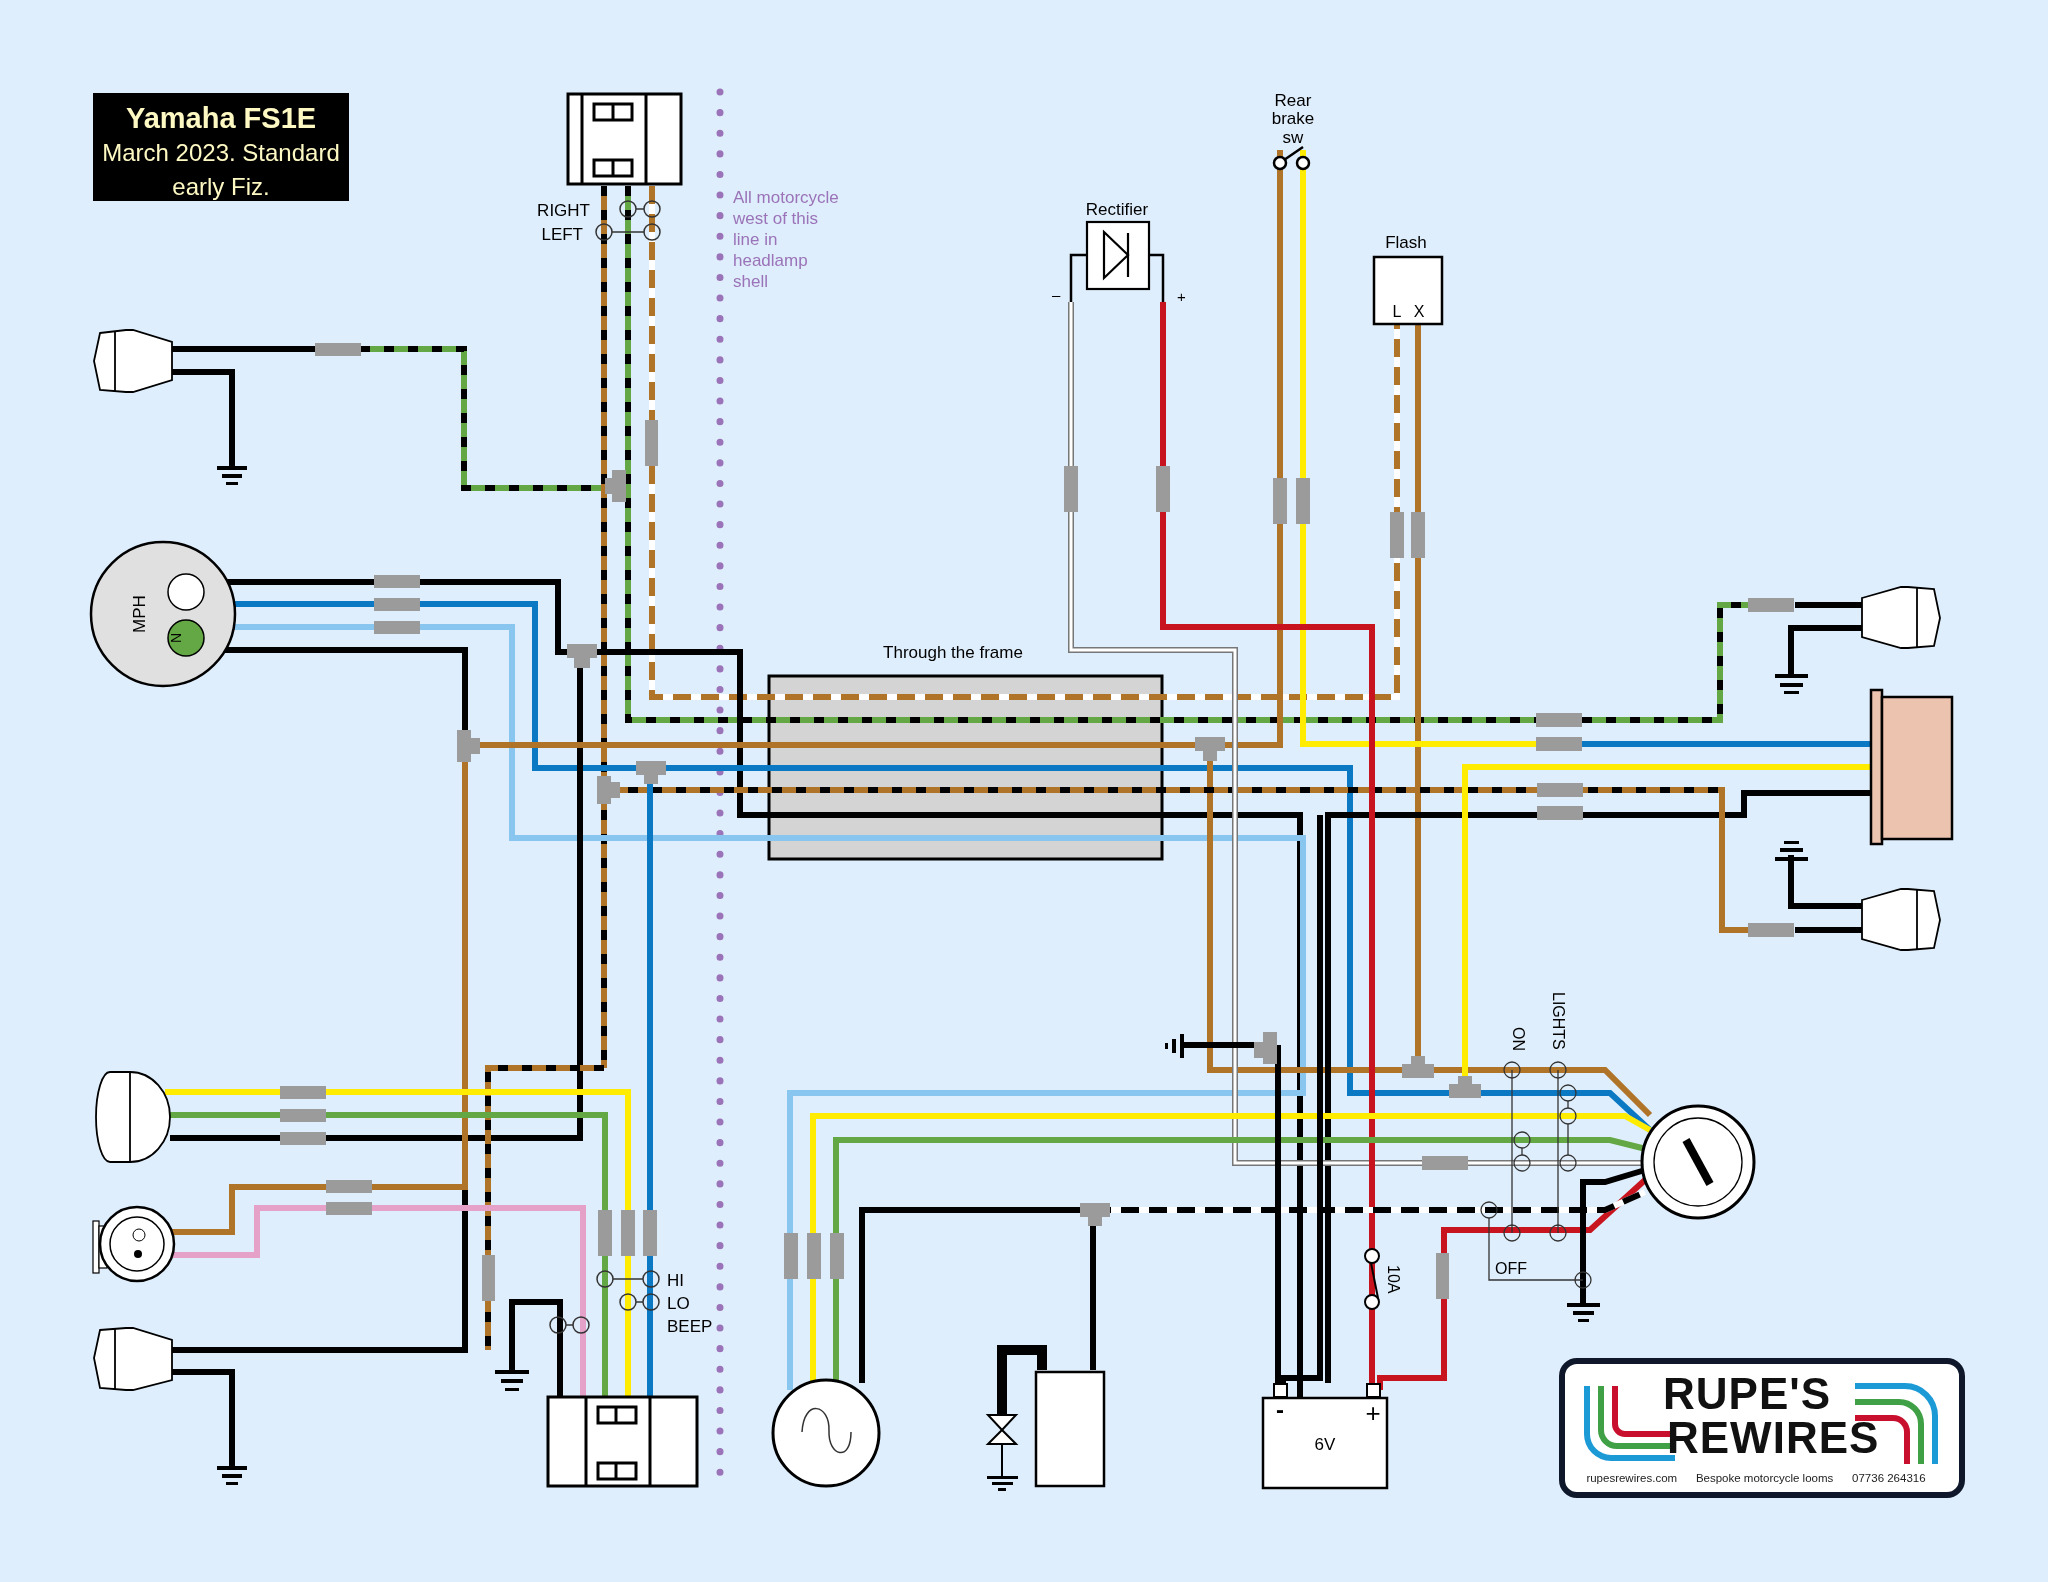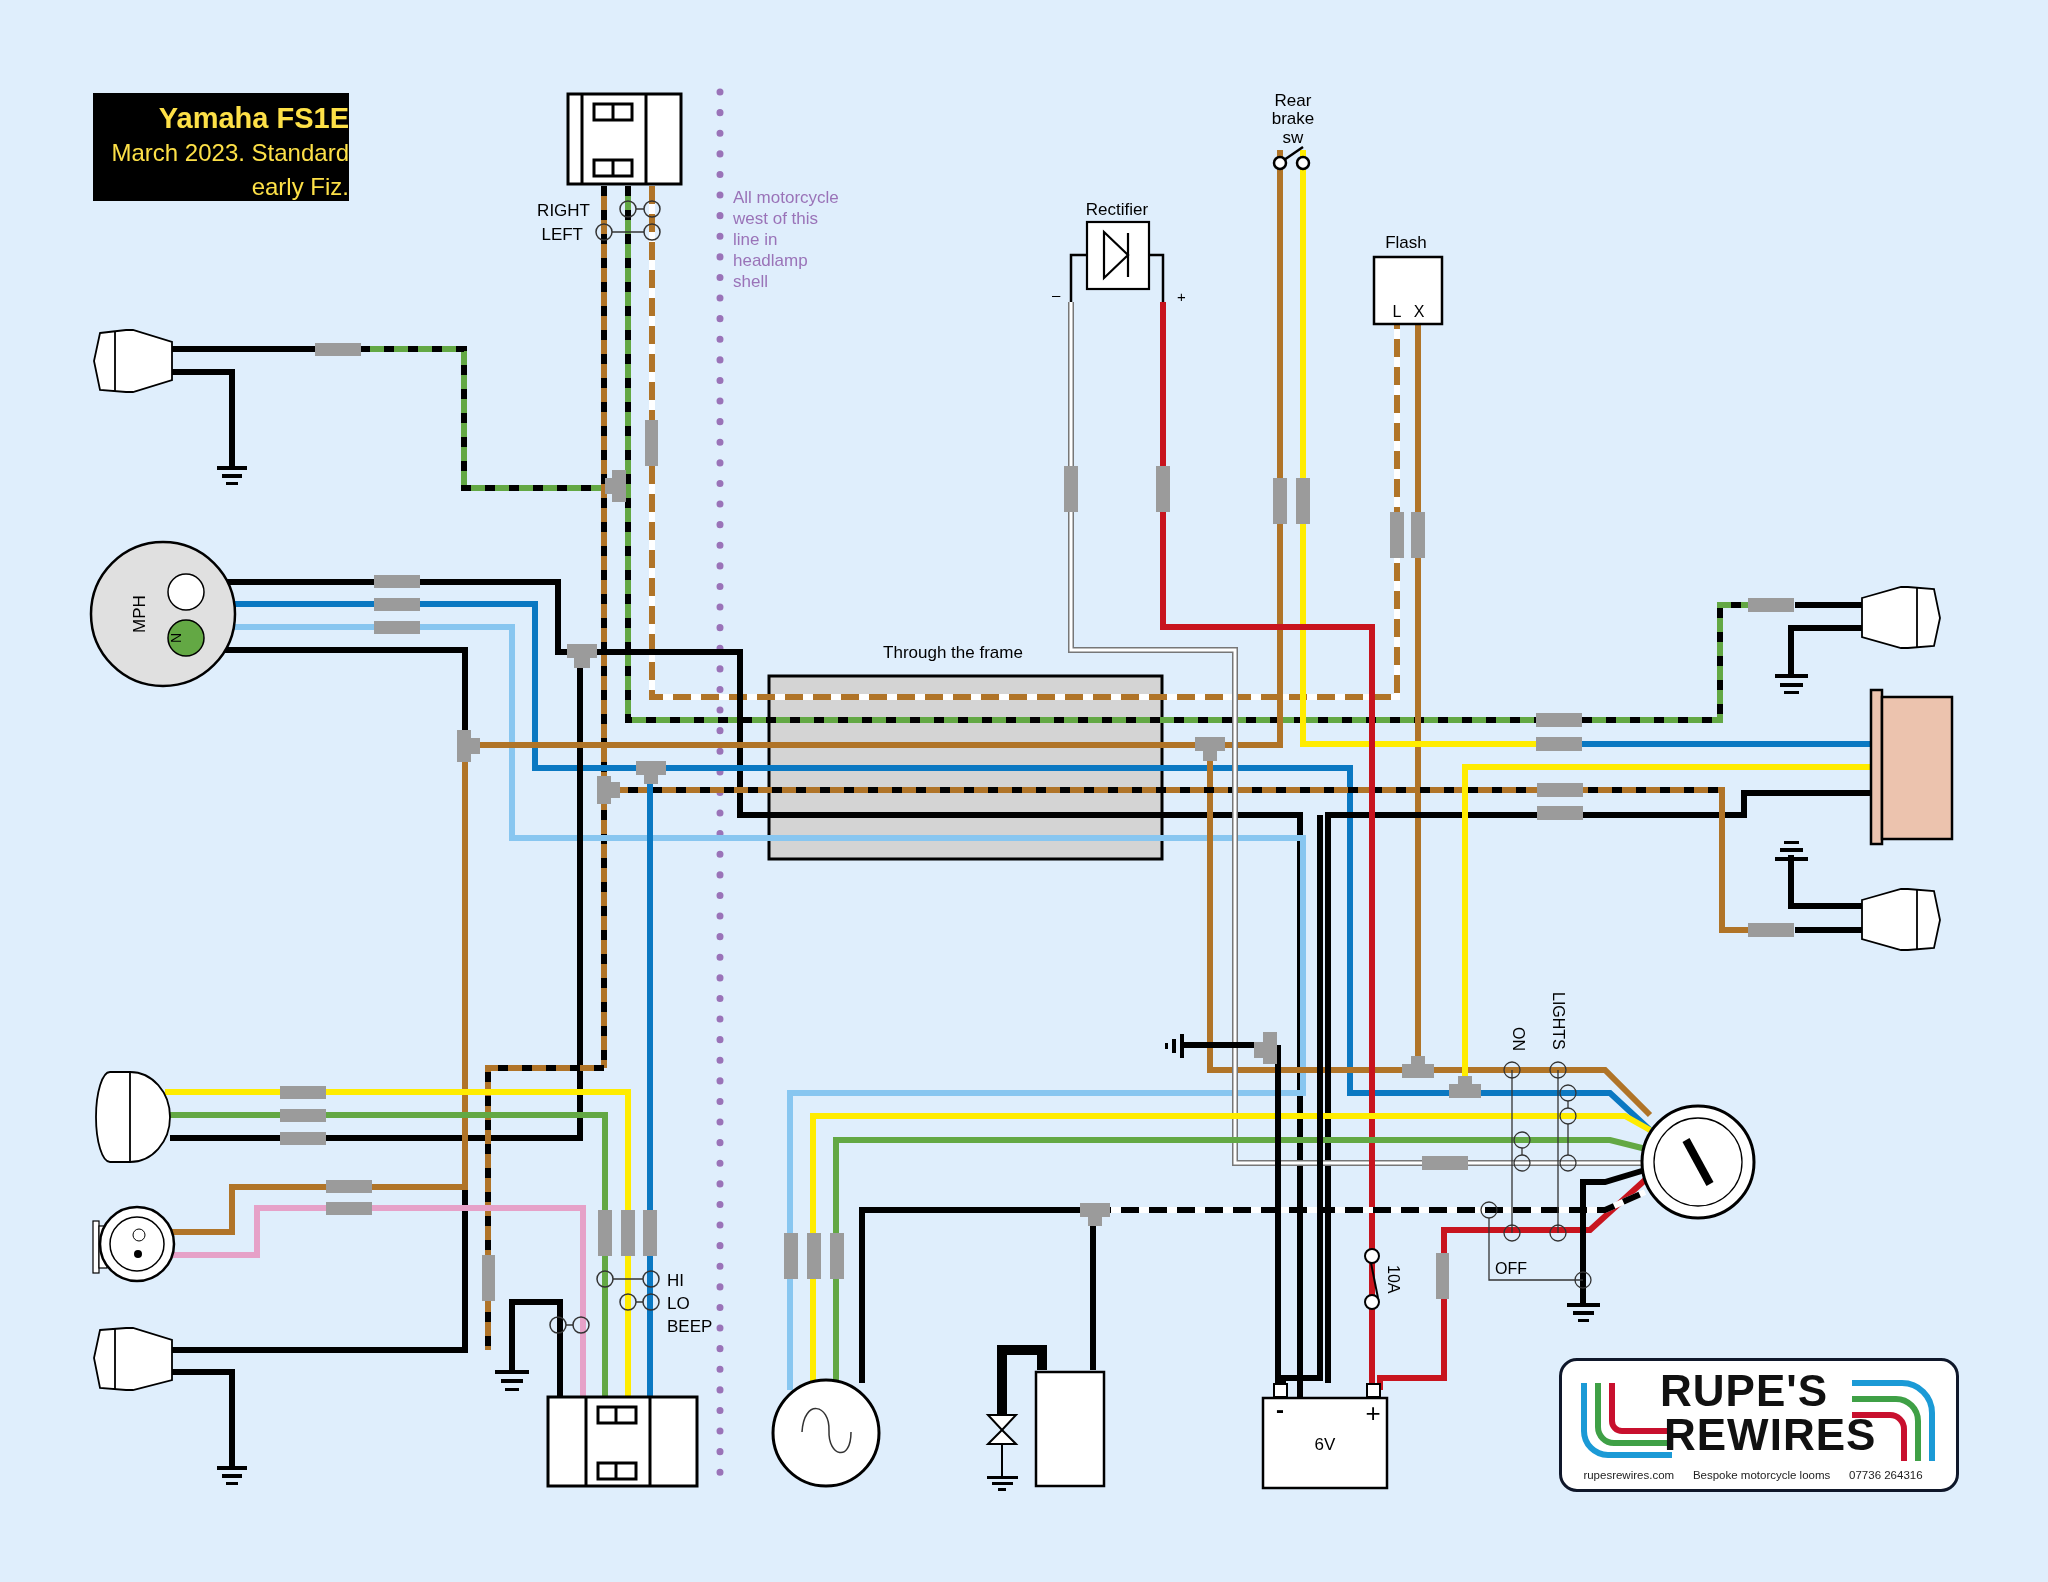--- a/index.html
+++ b/index.html
@@ -1,22 +1,22 @@
 <!DOCTYPE html>
 <html><head>
 <meta charset="utf-8">
 <style>
   html, body { margin:0; padding:0; }
   body { width:2048px; height:1582px; background:#dfeefc; overflow:hidden; font-family:"Liberation Sans", sans-serif; }
   #canvas { position:absolute; left:0; top:0; }
-  .title-box { position:absolute; left:93px; top:93px; width:256px; height:108px; background:#000; color:#fde047; text-align:right; }
+  .title-box { position:absolute; left:93px; top:93px; width:256px; height:108px; background:#000; color:#fef9c3; text-align:center; }
   .title-box .t1 { font-weight:bold; font-size:29px; margin-top:9px; }
   .title-box .t2 { font-size:24px; margin-top:4px; line-height:27px; }
   .note { position:absolute; left:733px; top:187px; width:110px; color:#9a73b8; font-size:17px; line-height:21px; }
-  .logo { position:absolute; left:1559px; top:1358px; width:394px; height:128px; background:#fff; border:3px solid #0f172a; border-radius:18px; }
+  .logo { position:absolute; left:1559px; top:1358px; width:394px; height:128px; background:#fff; border:6px solid #0f172a; border-radius:18px; }
   .logo .wordmark { position:absolute; left:112px; top:8px; font-weight:bold; font-size:44px; line-height:44px; color:#111; letter-spacing:1px; }
   .logo .footer { position:absolute; left:0; right:12px; bottom:8px; font-size:11.5px; color:#222; display:flex; justify-content:space-around; padding:0 12px; }
   svg text { font-family:"Liberation Sans", sans-serif; }
 </style>
 </head>
 <body>
 
 <svg id="canvas" width="2048" height="1582" viewBox="0 0 2048 1582" xmlns="http://www.w3.org/2000/svg">
   <defs></defs>
 

